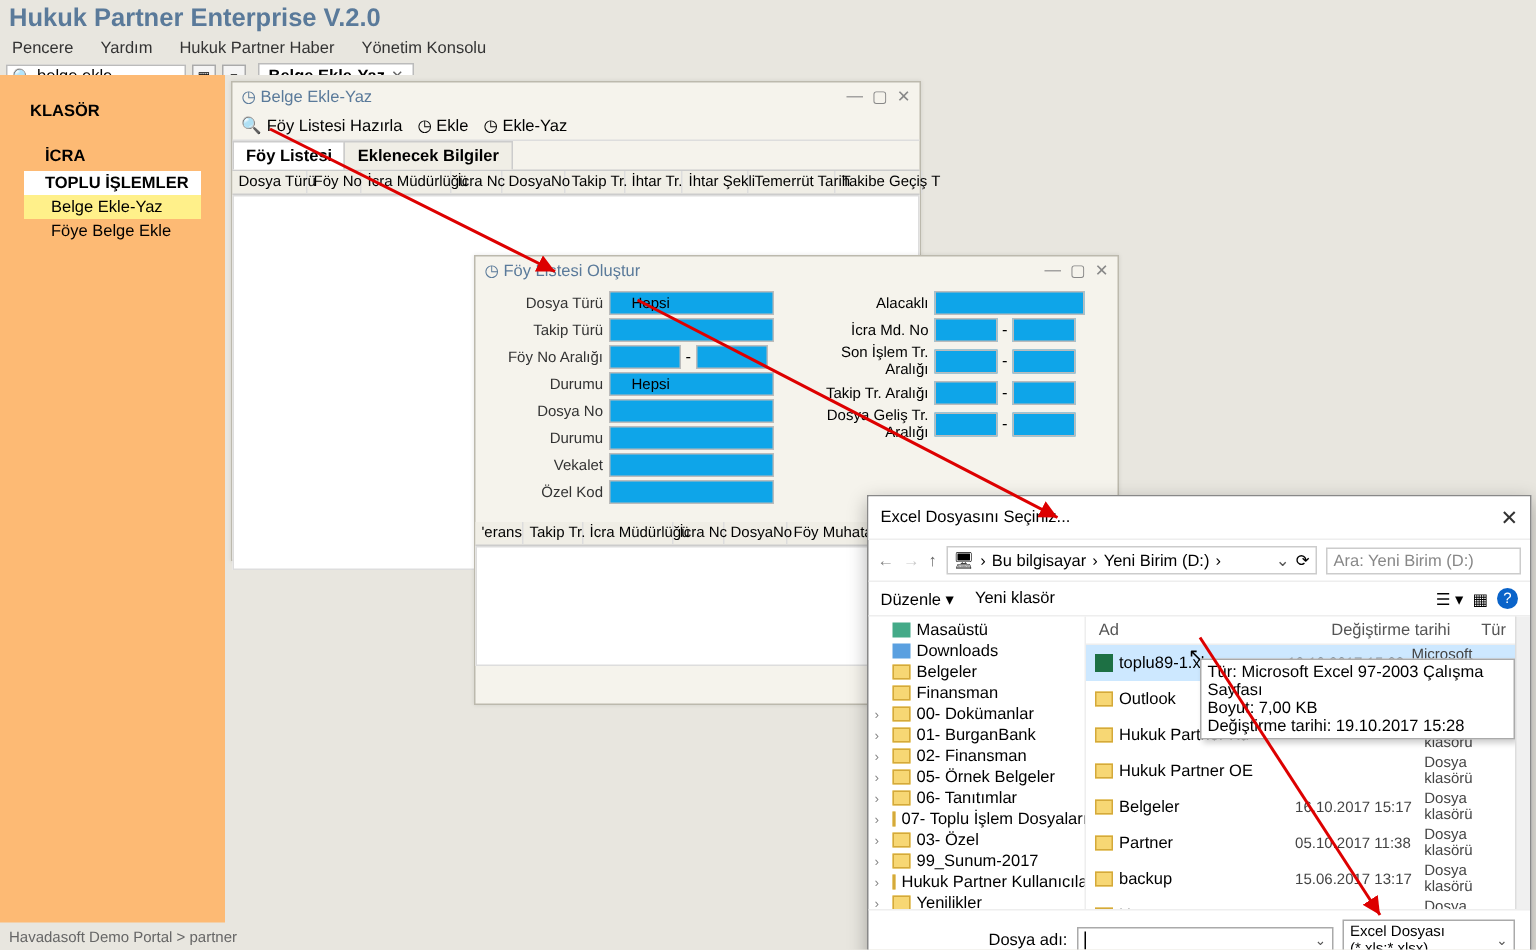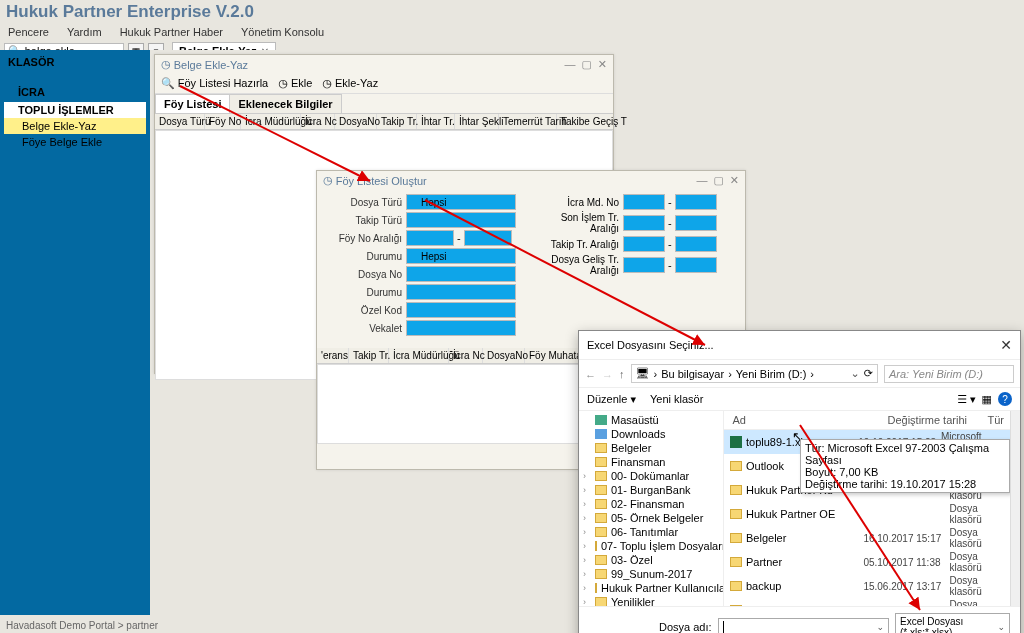--- a/index.html
+++ b/index.html
@@ -11,21 +11,21 @@
 .menubar span { cursor: default; }
 .toolbar-row { display: flex; align-items: center; padding: 2px 4px; gap: 4px; }
 .search-box { display: flex; align-items: center; border: 1px solid #bbb; background: #fff; padding: 1px 3px; gap: 3px; width: 120px; }
 .search-box input { border: none; outline: none; width: 80px; font-size: 11px; }
 .mini-btn { width: 16px; height: 16px; border: 1px solid #aaa; background: #f5f5f5; display: inline-flex; align-items: center; justify-content: center; font-size: 9px; }
 .tab-strip { display: flex; align-items: center; margin-left: 4px; }
 .tab { background: #fff; border: 1px solid #bbb; padding: 2px 6px; display: flex; align-items: center; gap: 4px; }
 .tab .close { font-size: 10px; color: #666; }
 
 .main-layout { display: flex; position: absolute; top: 50px; bottom: 18px; left: 0; right: 0; }
-.sidebar { width: 150px; background: #0369a1; padding: 4px; }
+.sidebar { width: 150px; background: #fdba74; padding: 16px; }
 .sidebar .hdr { font-weight: bold; padding: 2px 4px; }
 .sidebar .sec { font-weight: bold; padding: 2px 4px; margin-top: 14px; }
 .sidebar .grp { font-weight: bold; padding: 2px 8px; background: #fff; margin-top: 2px; }
 .sidebar .item { padding: 2px 18px; }
 .sidebar .item.sel { background: #fff08a; }
 
 .content { flex: 1; background: #e8e6df; position: relative; }
 
 
 .win { position: absolute; background: #f5f3ec; border: 1px solid #bcb9ad; box-shadow: 0 0 3px rgba(0,0,0,0.1); }
@@ -49,21 +49,21 @@
 .chk { display: inline-flex; align-items: center; gap: 2px; }
 .chk .box { width: 12px; height: 12px; border: 1px solid #888; background: #fff; display: inline-flex; align-items: center; justify-content: center; font-size: 9px; }
 .green-dot { width: 8px; height: 8px; border-radius: 50%; background: #3ab54a; display: inline-block; margin-right: 2px; }
 
 
 .fdlg { position: absolute; background: #fff; border: 1px solid #888; box-shadow: 0 4px 12px rgba(0,0,0,0.3); }
 .fdlg-title { padding: 6px 8px; display: flex; align-items: center; background: #fff; border-bottom: 1px solid #eee; }
 .fdlg-title .x { margin-left: auto; font-size: 14px; color: #333; }
 .fdlg-path { display: flex; align-items: center; padding: 4px 6px; gap: 6px; border-bottom: 1px solid #eee; }
 .pathbox { flex: 1; border: 1px solid #ccc; padding: 2px 4px; display: flex; align-items: center; gap: 4px; }
-.srchbox { width: 130px; border: 1px solid #ccc; padding: 2px 4px; color: #888; font-style: italic; }
+.srchbox { width: 130px; border: 1px solid #ccc; padding: 2px 4px; color: #888; }
 .fdlg-bar { display: flex; align-items: center; padding: 4px 8px; gap: 14px; border-bottom: 1px solid #eee; }
 .fdlg-bar .rt { margin-left: auto; display: flex; gap: 6px; align-items: center; }
 .fdlg-body { display: flex; height: 195px; }
 .fdlg-nav { width: 145px; border-right: 1px solid #eee; overflow: hidden; padding: 2px 0; }
 .nav-item { padding: 1px 6px 1px 16px; display: flex; align-items: center; gap: 4px; white-space: nowrap; }
 .nav-item .exp { position: absolute; margin-left: -12px; color: #888; font-size: 9px; }
 .ico { width: 12px; height: 10px; display: inline-block; }
 .ico.folder { background: #f7d774; border: 1px solid #d4a93a; }
 .ico.blue { background: #5aa0e0; }
 .ico.desk { background: #4a8; }
@@ -191,29 +191,33 @@
             </div>
           <div class="frow">
               <span class="lbl">Dosya No</span>
               <input class="fld" style="width: 110px;">
             </div>
           <div class="frow">
               <span class="lbl">Durumu</span>
               <input class="fld" style="width: 110px;">
             </div>
           <div class="frow">
+              <span class="lbl">Vekalet</span>
+              <input class="fld" style="width: 110px;">
+            </div>
+          <div class="frow">
               <span class="lbl">Özel Kod</span>
               <input class="fld" style="width: 110px;">
             </div>
-          <div class="frow">
-              <span class="lbl">Vekalet</span>
-              <input class="fld" style="width: 110px;">
-            </div>
         </div>
         <div style="flex:1">
+          <div class="frow">
+              <span class="lbl2">Alacaklı</span>
+              <input class="fld" style="width: 100px;">
+            </div>
           <div class="frow">
               <span class="lbl2">İcra Md. No</span>
               <input class="fld" style="width: 42px;">
               <span class="dash">-</span>
               <input class="fld" style="width: 42px;">
             </div>
           <div class="frow">
               <span class="lbl2">Son İşlem Tr. Aralığı</span>
               <input class="fld" style="width: 42px;">
               <span class="dash">-</span>

